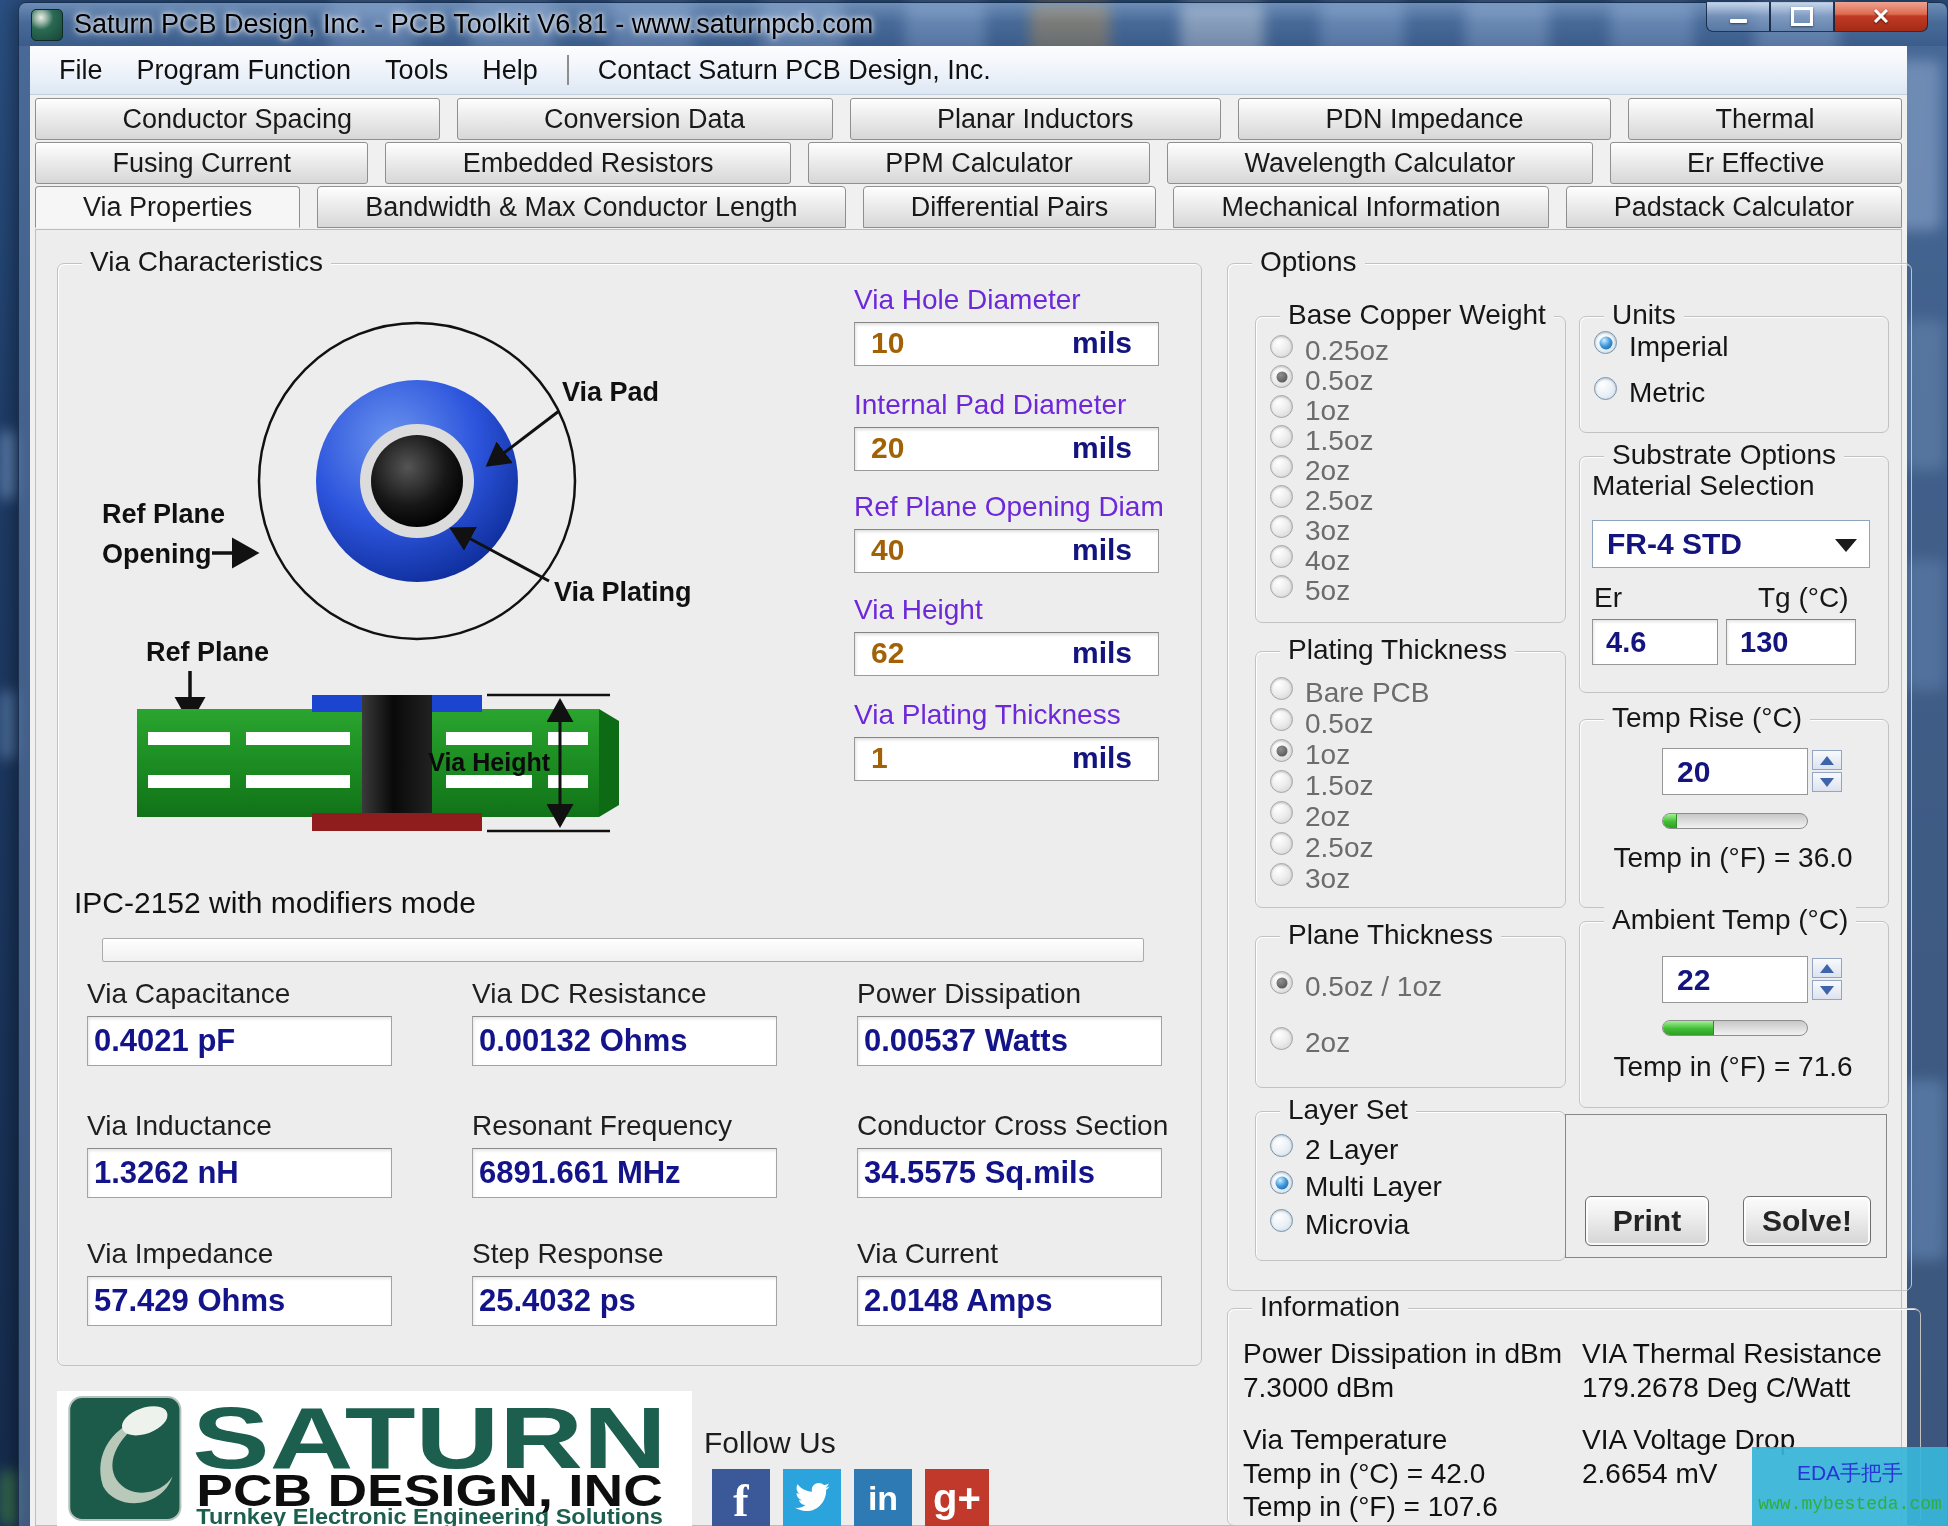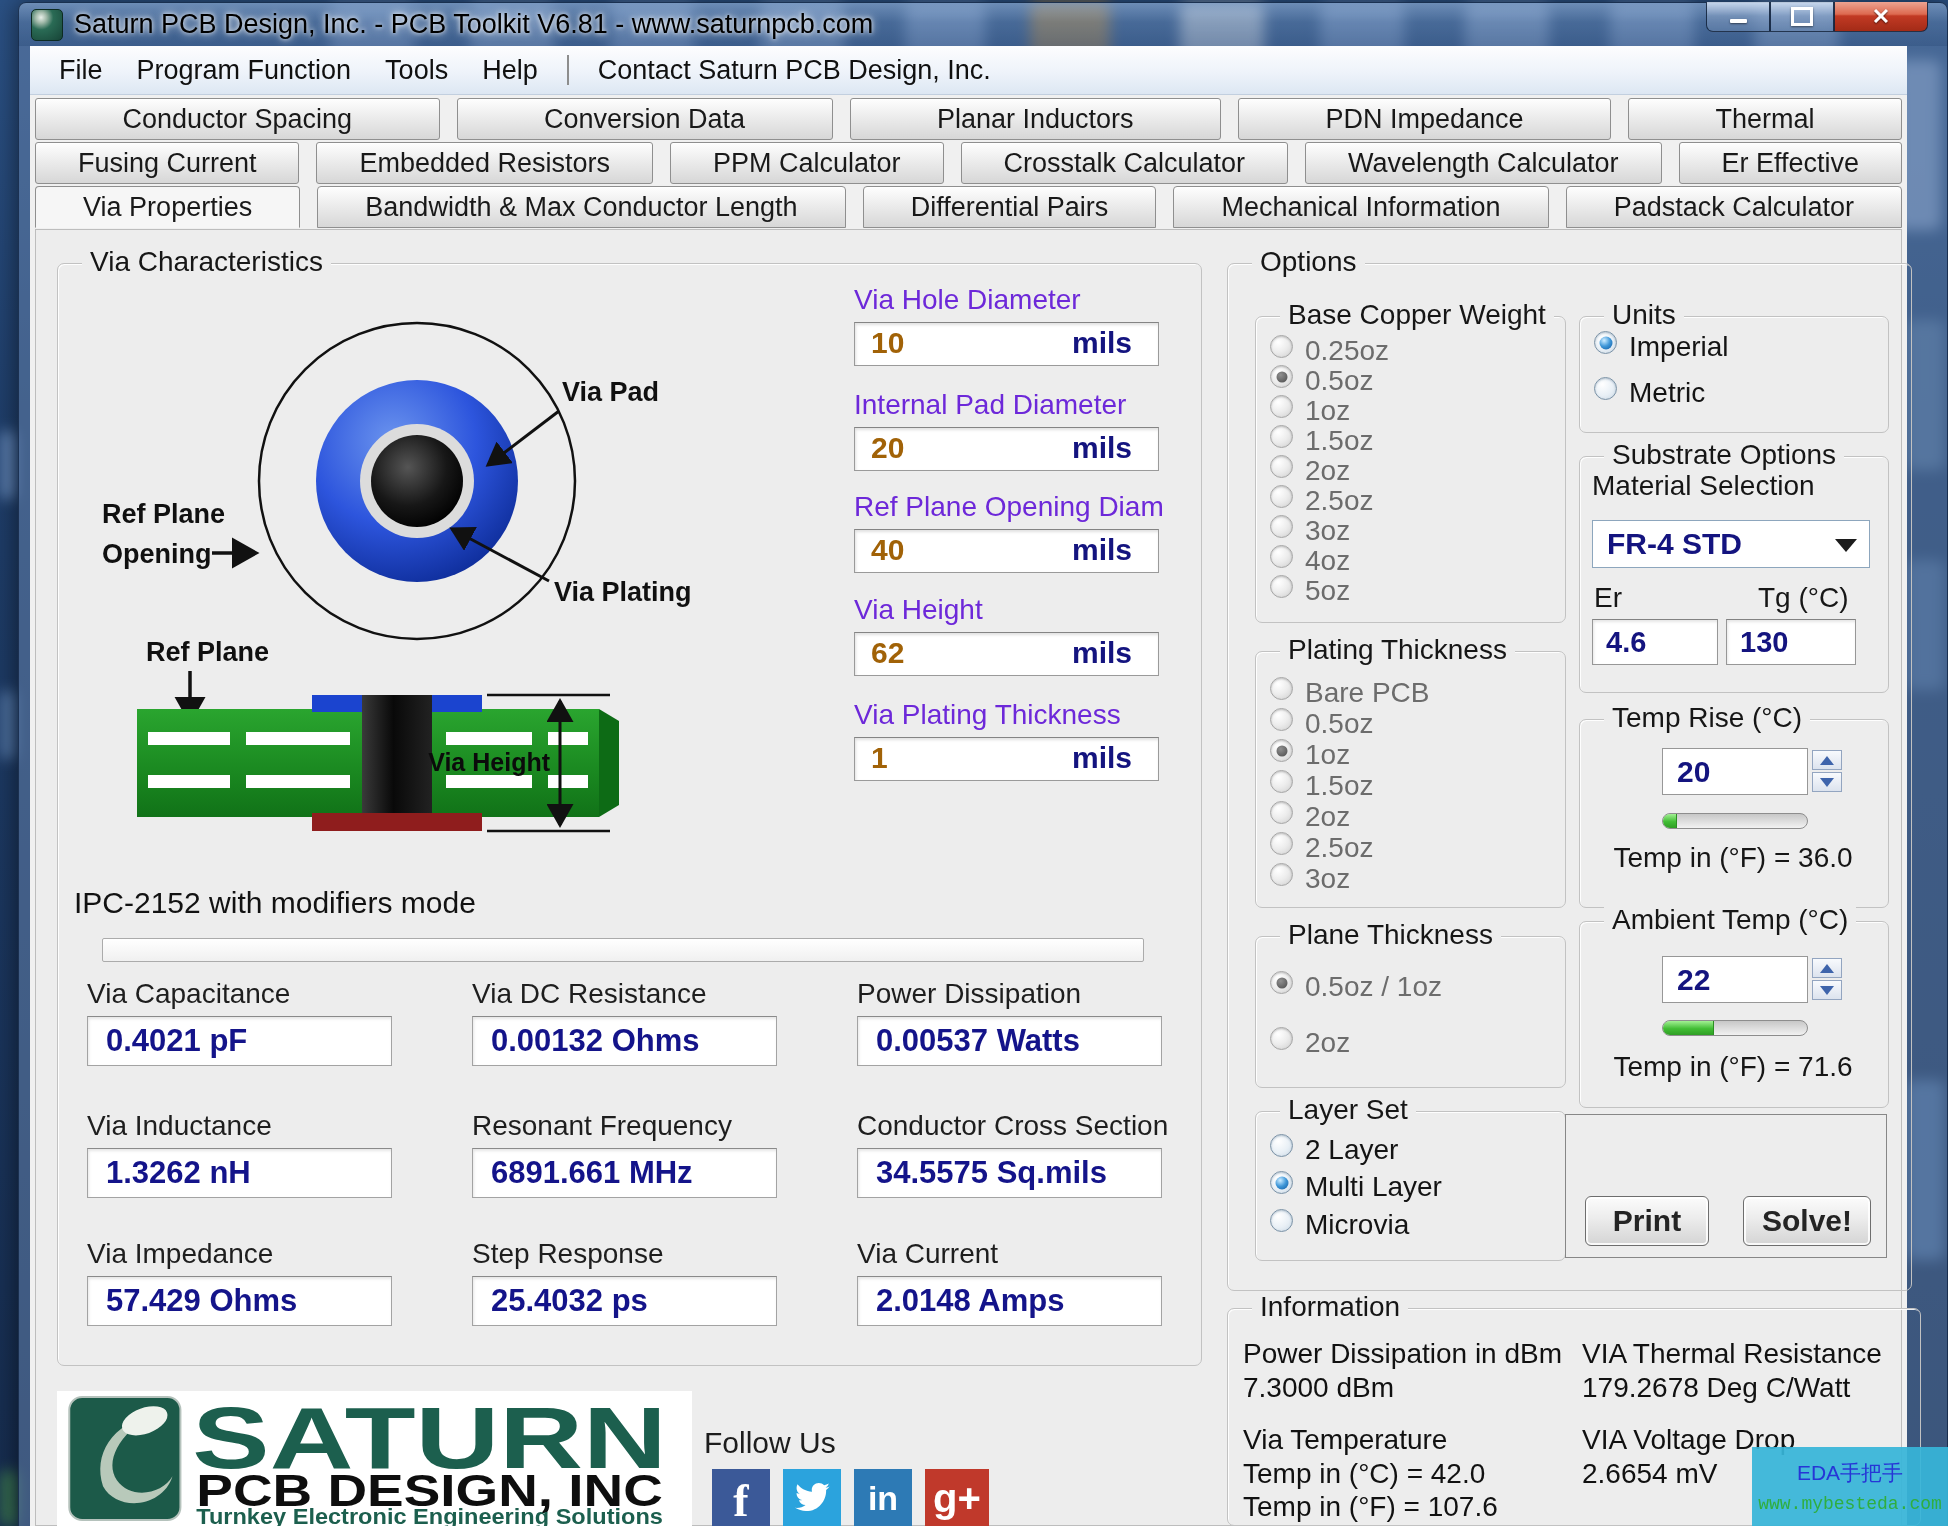--- a/index.html
+++ b/index.html
@@ -53,21 +53,21 @@
   .tbox{margin-top:4px;height:42px;position:relative;background:#fff;border:1px solid #9a9a9a;border-top-color:#848484;box-shadow:inset 1px 2px 3px rgba(0,0,0,.12)}
   .tbox .val{position:absolute;left:16px;top:3px;font-size:30px;font-weight:700;color:#a16207}
   .tbox .unit{position:absolute;right:26px;top:3px;font-size:30px;font-weight:700;color:#14147f}
   .ipc{position:absolute;left:38px;top:656px;font-size:30px;color:#121212}
   .pbar{position:absolute;left:66px;top:708px;width:1040px;height:22px;background:linear-gradient(180deg,#ffffff,#f0f0f0);border:1px solid #ababab;border-radius:2px}
 
   
   .res{position:absolute;width:305px}
   .rlabel{font-size:28px;color:#1e1e1e;height:36px;white-space:nowrap}
   .rbox{margin-top:2px;height:50px;background:#fff;border:1px solid #a3a3a3;border-top-color:#8a8a8a;box-shadow:inset 1px 2px 3px rgba(0,0,0,.1);
-    display:flex;align-items:center;padding-left:18px;font-size:31px;font-weight:700;color:#14148a;white-space:nowrap;box-sizing:border-box}
+    display:flex;align-items:center;padding-left:6px;font-size:31px;font-weight:700;color:#14148a;white-space:nowrap;box-sizing:border-box}
 
   
   .rrow{position:absolute;left:14px;display:flex;gap:12px;height:30px;white-space:nowrap}
   .radio{width:23px;height:23px;border-radius:50%;flex:0 0 auto;position:relative;box-sizing:border-box}
   .radio.dis{background:radial-gradient(circle at 35% 30%,#fff 0%,#ececec 50%,#cfcfcf 100%);border:1px solid #a6a6a6;box-shadow:inset 0 1px 2px rgba(0,0,0,.22)}
   .radio.en{background:radial-gradient(circle at 35% 30%,#fff 0%,#e9f0f6 55%,#ccdae6 100%);border:1px solid #7b92a6;box-shadow:inset 0 1px 2px rgba(60,95,125,.35)}
   .radio.sel::after{content:"";position:absolute;left:50%;top:50%;transform:translate(-50%,-50%);border-radius:50%}
   .radio.dis.sel::after{width:11px;height:11px;background:radial-gradient(circle at 38% 32%,#909090,#4a4a4a)}
   .radio.en.sel::after{width:13px;height:13px;background:radial-gradient(circle at 36% 30%,#c2e7ff 4%,#3f97d8 48%,#0c57a0)}
   .rtext{font-size:28px;color:#6c6c6c}
@@ -169,21 +169,20 @@
         <div class="tab">Conductor Spacing</div>
         <div class="tab">Conversion Data</div>
         <div class="tab">Planar Inductors</div>
         <div class="tab">PDN Impedance</div>
         <div class="tab">Thermal</div>
       </div>
       <div class="trow">
         <div class="tab">Fusing Current</div>
         <div class="tab">Embedded Resistors</div>
         <div class="tab">PPM Calculator</div>
-        <div class="tab">Crosstalk Calculator</div>
         <div class="tab">Wavelength Calculator</div>
         <div class="tab">Er Effective</div>
       </div>
       <div class="trow trow3">
         <div class="tab active">Via Properties</div>
         <div class="tab">Bandwidth &amp; Max Conductor Length</div>
         <div class="tab">Differential Pairs</div>
         <div class="tab">Mechanical Information</div>
         <div class="tab">Padstack Calculator</div>
       </div>

